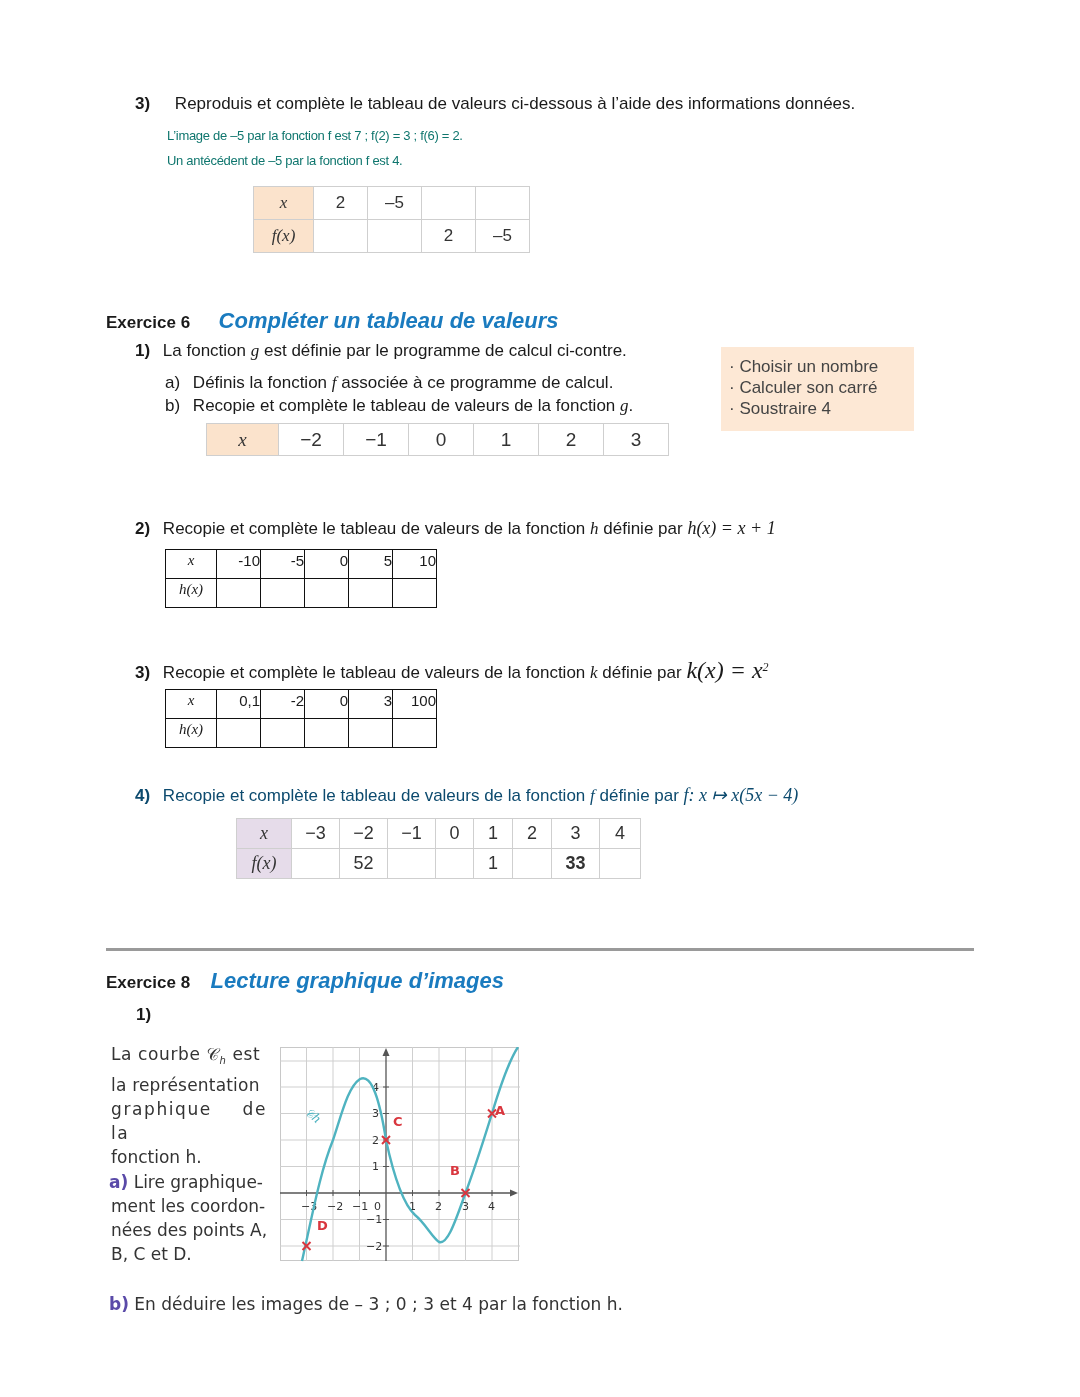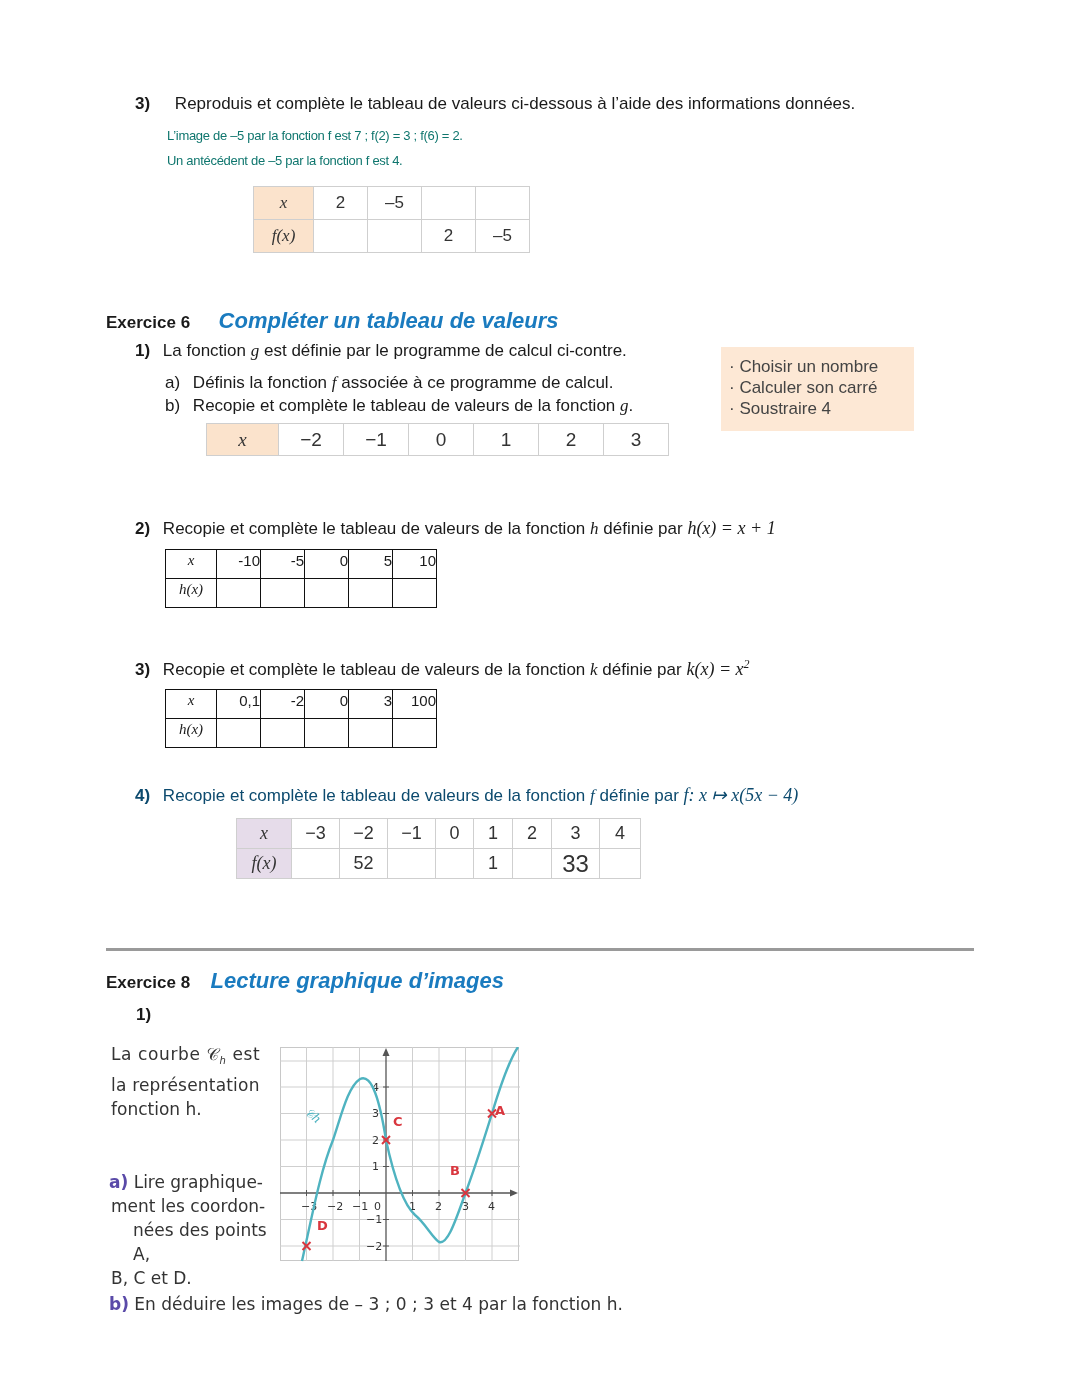--- a/index.html
+++ b/index.html
@@ -115,21 +115,21 @@
     <td></td>
     <td></td>
     <td></td>
     <td></td>
   </tr>
 </tbody>
   </table>
 
 <div class="abs q" style="left:135px; top:657px;">
   <b>3)</b>
-  <span style="margin-left:8px;">Recopie et complète le tableau de valeurs de la fonction </span><span class="math">k</span><span> définie par </span><span class="math" style="font-size:18px;">k(x) = x</span><sup class="math" style="font-size:12px;">2</sup>
+  <span style="margin-left:8px;">Recopie et complète le tableau de valeurs de la fonction </span><span class="math">k</span><span> définie par </span><span class="math" style="font-size:24px;">k(x) = x</span><sup class="math" style="font-size:12px;">2</sup>
 </div>
 <table class="wd" style="left:165px; top:689px;">
   <tbody>
       <tr style="height:29px;">
     <td class="hd" style="width:50px;">x</td>
     <td style="width:39px;">0,1</td>
     <td style="width:39px;">-2</td>
     <td style="width:39px;">0</td>
     <td style="width:39px;">3</td>
     <td style="width:39px;">100</td>
@@ -163,46 +163,47 @@
     <td style="width:40px; font-size:18px;">4</td>
   </tr>
   <tr style="height:30px;">
     <td class="hd" style="font-size:18px;">f(x)</td>
     <td style="font-size:18px;"></td>
     <td style="font-size:18px;">52</td>
     <td style="font-size:18px;"></td>
     <td style="font-size:18px;"></td>
     <td style="font-size:18px;">1</td>
     <td style="font-size:18px;"></td>
-    <td style="font-size:24px;">33</td>
+    <td style="font-size:18px;font-weight:bold;">33</td>
     <td style="font-size:18px;"></td>
   </tr>
 </tbody>
   </table>
 
 <div class="abs hr" style="left:106px; top:948px; width:868px;"></div>
 
 <div class="abs" style="left:106px; top:968px;">
   <span class="ex-title">Exercice 8</span>
   <span class="ex-sub" style="margin-left:16px;">Lecture graphique d’images</span>
 </div>
 <div class="abs q" style="left:136px; top:1005px;">
   <b>1)</b>
 </div>
 
 <div class="abs book-text" style="left:111px; top:1042px; width:156px; text-align:justify;">
   <div style="letter-spacing:0.6px;"><span>La courbe 𝒞</span><sub style="font-size:10px; font-style:italic;">h</sub><span> est</span></div>
   <div style="letter-spacing:0.2px;">la représentation</div>
+  <div style="letter-spacing:1.6px;">graphique de la</div>
   <div>fonction h.</div>
 </div>
 
 <div class="abs book-text" style="left:109px; top:1170px; width:162px;">
   <div><b style="color:#5a4aa8;">a)</b> <span>Lire graphique-</span></div>
   <div style="padding-left:2px;">ment les coordon-</div>
-  <div style="padding-left:2px;margin-left:22px;">nées des points A,</div>
+  <div style="padding-left:2px;">nées des points A,</div>
   <div style="padding-left:2px;">B, C et D.</div>
 </div>
 
 <svg class="abs" style="left:280px; top:1047px;" width="240" height="215" viewBox="0 0 240 215">
 
   <rect x="0.5" y="0.5" width="238" height="213" fill="#fff" stroke="#c8c8c8"></rect>
   <g stroke="#cfcfcf" stroke-width="1">
     <line x1="26.5" y1="0" x2="26.5" y2="214"></line>
     <line x1="53" y1="0" x2="53" y2="214"></line>
     <line x1="79.5" y1="0" x2="79.5" y2="214"></line>

